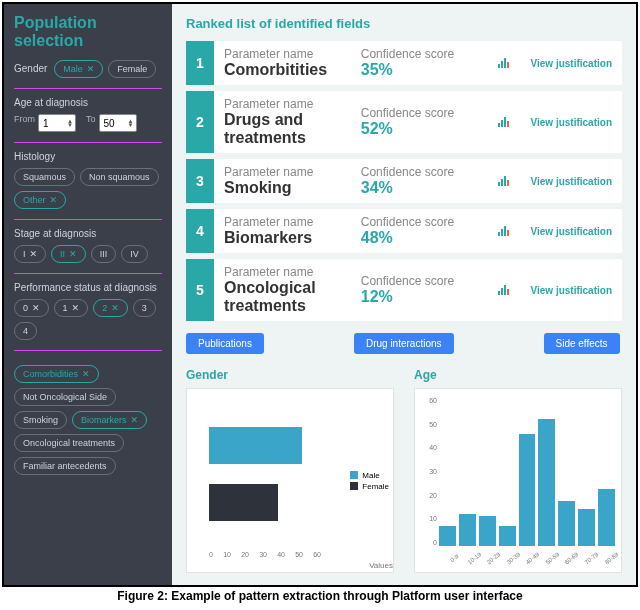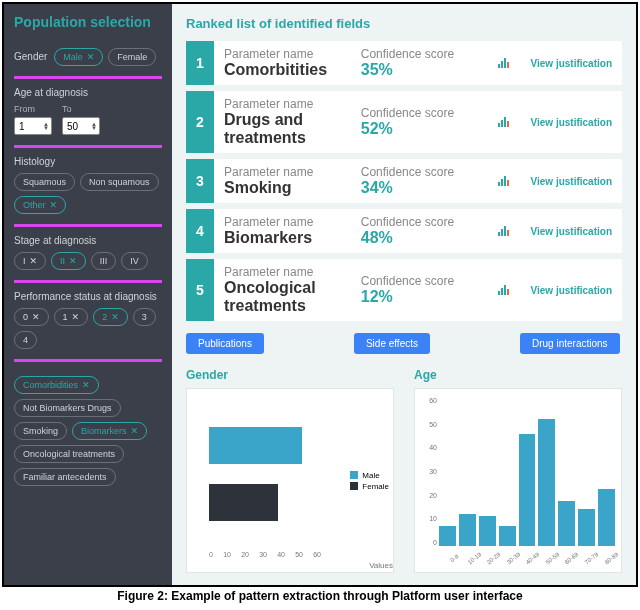--- a/index.html
+++ b/index.html
@@ -1,28 +1,28 @@
 <!DOCTYPE html>
 <html><head>
 <meta charset="utf-8">
 <style>
   * { box-sizing: border-box; margin: 0; padding: 0; }
   body { font-family: Arial, sans-serif; font-size: 11px; background: #fff; }
   .frame { border: 2px solid #000; width: 636px; height: 585px; margin: 2px; overflow: hidden; display: flex; }
   .sidebar { width: 168px; background: #3a3f4a; color: #cfd3d8; padding: 10px 10px; overflow-y: auto; }
   .sidebar::-webkit-scrollbar { width: 4px; } .sidebar::-webkit-scrollbar-thumb { background:#555; }
-  .side-title { color: #2aa8a8; font-weight: bold; font-size: 14px; margin-bottom: 18px; }
-  .side-section { font-size: 10px; color: #cfd3d8; margin: 10px 0 6px 0; border-top: 3px solid #d946ef; padding-top: 8px; }
+  .side-title { color: #2aa8a8; font-weight: bold; font-size: 16px; margin-bottom: 10px; }
+  .side-section { font-size: 10px; color: #cfd3d8; margin: 10px 0 6px 0; border-top: 1px solid #d946ef; padding-top: 8px; }
   .side-section.first { border-top: none; padding-top: 0; margin-top: 8px; }
   .pill-row { display: flex; flex-wrap: wrap; gap: 5px; margin-top: 6px; }
   .pill { border: 1px solid #6a6f78; border-radius: 14px; padding: 3px 8px; font-size: 9px; color: #cfd3d8; display: inline-flex; align-items: center; gap: 4px; white-space: nowrap; }
   .pill.sel { border-color: #2aa8a8; color: #2aa8a8; }
   .pill .x { font-size: 9px; }
   .range-row { display:flex; gap:10px; margin-top:6px; align-items:flex-end; }
-  .range-col { display:flex; flex-direction:column; gap:3px; }
+  .range-col { display:flex; flex-direction:row; gap:3px; }
   .range-col label { font-size:9px; color:#aeb3bb; }
   .numbox { width:38px; height:18px; background:#fff; color:#000; font-size:10px; border:1px solid #888; display:flex; align-items:center; justify-content:space-between; padding:0 2px 0 4px; border-radius:2px;}
   .spin { display:flex; flex-direction:column; line-height:4px; font-size:6px; color:#555; }
   .main { flex:1; background:#eef3f3; padding:12px 14px; overflow:hidden; display:flex; flex-direction:column; }
   .main-title { color:#2aa8a8; font-weight:bold; font-size:13px; margin-bottom:10px; }
   .rank-list { display:flex; flex-direction:column; gap:6px; }
   .rank-row { background:#fff; display:flex; align-items:stretch; border-radius:2px; }
   .rank-num { width:28px; background:#2aa8a8; color:#fff; font-weight:bold; font-size:14px; display:flex; align-items:center; justify-content:center; }
   .rank-body { flex:1; display:flex; align-items:center; padding:6px 10px; }
   .rank-cell { flex:1; }
@@ -138,21 +138,21 @@
           <span class="pill">4</span>
         </div>
     </div>
 
     <div class="side-section">
       <div class="pill-row" id="extra-pills">
           <span class="pill sel">
             <span>Comorbidities</span>
             <span class="x">✕</span>
           </span>
-          <span class="pill">Not Biomarkers Drugs</span>
+          <span class="pill">Not Oncological Side</span>
           <span class="pill">Smoking</span>
           <span class="pill sel">
             <span>Biomarkers</span>
             <span class="x">✕</span>
           </span>
           <span class="pill">Oncological treatments</span>
           <span class="pill">Familiar antecedents</span>
         </div>
     </div>
   </aside>
@@ -267,22 +267,22 @@
                   <rect x="9" y="4" width="2" height="6" fill="#e06a4a"></rect>
                 </svg></span>
               <span>View justification</span>
             </div>
           </div>
         </div>
       </div>
 
     <div class="btn-row">
       <span class="gbtn">Publications</span>
+      <span class="gbtn">Drug interactions</span>
       <span class="gbtn">Side effects</span>
-      <span class="gbtn">Drug interactions</span>
     </div>
 
     <div class="charts">
       <div class="chart-col">
         <div class="chart-title">Gender</div>
         <div class="chart-box">
           <div class="gc-plot" id="gc-plot">
               <div class="gc-bar" style="top: 18%; width: 83.3333%; background: rgb(58, 164, 201);"></div>
               <div class="gc-bar" style="top: 58%; width: 61.6667%; background: rgb(46, 51, 59);"></div>
             </div>

